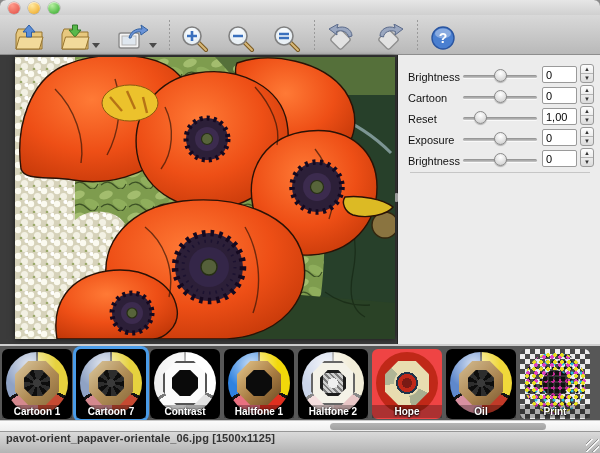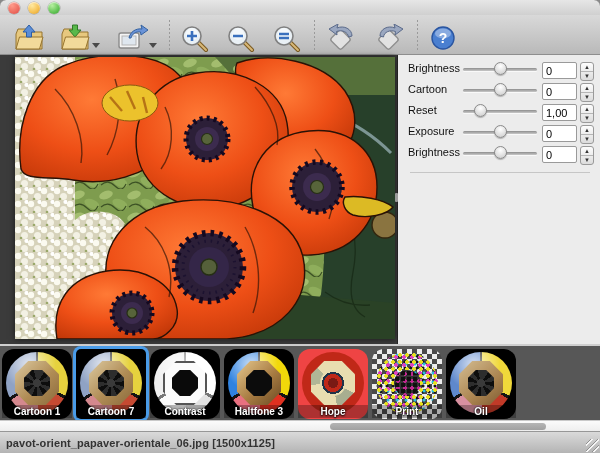--- a/index.html
+++ b/index.html
@@ -21,21 +21,21 @@
       border-top:5px solid #4a4a4a;margin:0 2px 4px 1px;align-self:flex-end;}
   .tb-sep{width:1px;height:30px;margin:0 7px;background-image:linear-gradient(#9a9a9a 60%,transparent 0);
           background-size:1px 4px;}
   .sp8{width:8px}
 
   
   .content{display:flex;height:289px;}
   .canvas{width:412px;background:#3b3b3b;position:relative;border-right:1px solid #262626;box-sizing:border-box;}
   .photo{position:absolute;left:15px;top:2px;width:380px;height:282px;box-shadow:0 0 6px rgba(0,0,0,.6);}
   .panel{flex:1;background:#ececec;padding:7px 6px 0 10px;box-sizing:border-box;position:relative;}
-  .adj-row{display:flex;align-items:flex-start;height:21px;}
+  .adj-row{display:flex;align-items:flex-end;height:21px;}
   .adj-label{width:55px;font-size:11px;color:#111;flex:none;}
   .slider{position:relative;width:74px;height:14px;flex:none;margin-right:5px;}
   .slider .track{position:absolute;left:0;right:0;top:6px;height:3px;border-radius:2px;
                  background:linear-gradient(#8d8d8d,#c9c9c9);box-shadow:0 1px 0 rgba(255,255,255,.7);}
   .slider .knob{position:absolute;top:0;width:13px;height:13px;border-radius:50%;left:calc(var(--pos,50%) - 6.5px);
                 background:radial-gradient(circle at 50% 30%,#ffffff,#d9d9d9 70%,#bdbdbd);
                 border:1px solid #8a8a8a;box-sizing:border-box;box-shadow:0 1px 1px rgba(0,0,0,.25);}
   .adj-field{width:30px;height:15px;border:1px solid #9a9a9a;border-radius:2px;font-family:"Liberation Sans",sans-serif;
              font-size:11px;padding:0 0 0 3px;background:#fff;flex:none;}
   .stepper{width:12px;height:17px;margin-left:3px;border:1px solid #9a9a9a;border-radius:3px;flex:none;
@@ -44,21 +44,21 @@
   .stepper span:first-child{border-bottom:1px solid #b5b5b5;}
   .panel-sep{border:none;border-top:1px solid #c6c6c6;margin:5px 4px 0 2px;}
   .reset-btn{display:flex;align-items:center;gap:5px;margin:19px auto 0;padding:1px 12px 2px 8px;height:18px;
              border:1px solid #9a9a9a;border-radius:4px;background:linear-gradient(#ffffff,#e6e6e6);
              font-size:12px;font-weight:700;color:#333;box-shadow:0 1px 0 rgba(255,255,255,.8);}
   .split-handle{position:absolute;left:-3px;top:138px;width:3px;height:9px;background:#9a9a9a;border-radius:1px;}
 
   
   .filmstrip{height:76px;background:#575757;border-top:2px solid #cfcfcf;box-sizing:border-box;
              display:flex;align-items:flex-start;padding:3px 0 0 2px;overflow:hidden;}
-  .thumb{position:relative;width:70px;height:70px;flex:none;margin-right:4px;background:#000;border-radius:12px;}
+  .thumb{position:relative;width:70px;height:70px;flex:none;margin-right:4px;background:#000;border-radius:6px;}
   .thumb.selected{box-shadow:0 0 0 3px #4a9ce8;border-radius:5px;}
   .wheel{position:absolute;left:4px;top:3px;width:62px;height:62px;border-radius:50%;
          background:radial-gradient(circle at 38% 20%,rgba(255,255,255,.75),rgba(255,255,255,0) 42%),
          conic-gradient(var(--c-line) 0 2deg,var(--c-yel) 2deg 114deg,var(--c-line) 114deg 120deg,
                         var(--c-red) 120deg 178deg,var(--c-pink) 178deg 237deg,var(--c-line) 237deg 243deg,
                         var(--c-blue) 243deg 358deg,var(--c-line) 358deg);}
   .octo{position:absolute;left:13px;top:12px;width:44px;height:44px;
         clip-path:polygon(30% 0,70% 0,100% 30%,100% 70%,70% 100%,30% 100%,0 70%,0 30%);
         background:linear-gradient(135deg,#dcc9a0,#b08c55 55%,#8a6a3c);}
   .core{position:absolute;left:22px;top:21px;width:26px;height:26px;
@@ -92,21 +92,21 @@
       radial-gradient(circle 1.6px at 2px 2px,#28c0e0 97%,transparent) 1px 1px/9px 9px,
       radial-gradient(circle 1.6px at 2px 2px,#161616 97%,transparent) 3px 2px/6px 6px;}
   .thumb-print .core{clip-path:none;border-radius:50%;background:
       radial-gradient(circle 2.4px at 3px 3px,#101010 97%,transparent) 0 0/6px 6px,
       radial-gradient(circle 2px at 2px 2px,#c02890 97%,transparent) 2px 2px/7px 7px,#333;}
 
   
   .hscroll{height:11px;background:linear-gradient(#fbfbfb,#eeeeee);position:relative;border-top:1px solid #c9c9c9;box-sizing:border-box;}
   .hscroll-thumb{position:absolute;top:2px;height:7px;border-radius:4px;background:linear-gradient(#b5b5b5,#a0a0a0);}
   .statusbar{height:22px;background:linear-gradient(#dadada,#b4b4b4);border-top:1px solid #979797;box-sizing:border-box;
-             display:flex;align-items:center;position:relative;}
+             display:flex;align-items:flex-start;position:relative;}
   .status-text{font-size:11px;font-weight:700;color:#333;padding-left:6px;letter-spacing:.1px;}
   .grip{position:absolute;right:1px;bottom:1px;width:13px;height:13px;
         background:repeating-linear-gradient(135deg,transparent 0 3px,#909090 3px 4px,#f5f5f5 4px 5px);}
 </style>
 </head>
 <body>
 
 <div class="window">
 
   <div class="titlebar">
@@ -394,43 +394,49 @@
         <span class="wheel"></span>
         <span class="octo"></span>
         <span class="core"></span>
         <span class="thumb-label">Contrast</span>
       </div>
 
       <div class="thumb thumb-haltfone1">
         <span class="wheel"></span>
         <span class="octo"></span>
         <span class="core"></span>
-        <span class="thumb-label">Haltfone 3</span>
-      </div>
-
+        <span class="thumb-label">Haltfone 1</span>
+      </div>
+
+      <div class="thumb thumb-haltfone2">
+        <span class="wheel"></span>
+        <span class="octo"></span>
+        <span class="core"></span>
+        <span class="thumb-label">Haltfone 2</span>
+      </div>
 
       <div class="thumb thumb-hope">
         <span class="wheel"></span>
         <span class="octo"></span>
         <span class="core"></span>
         <span class="thumb-label">Hope</span>
       </div>
 
+      <div class="thumb thumb-oil">
+        <span class="wheel"></span>
+        <span class="octo"></span>
+        <span class="core"></span>
+        <span class="thumb-label">Oil</span>
+      </div>
+
       <div class="thumb thumb-print">
         <span class="wheel"></span>
 
         <span class="core"></span>
         <span class="thumb-label">Print</span>
-      </div>
-
-      <div class="thumb thumb-oil">
-        <span class="wheel"></span>
-        <span class="octo"></span>
-        <span class="core"></span>
-        <span class="thumb-label">Oil</span>
       </div>
     </div>
 
   <div class="hscroll">
     <div class="hscroll-thumb" style="left: 55%; width: 36%;"></div>
   </div>
 
   <div class="statusbar">
     <span class="status-text">pavot-orient_papaver-orientale_06.jpg [1500x1125]</span>
     <span class="grip"></span>

